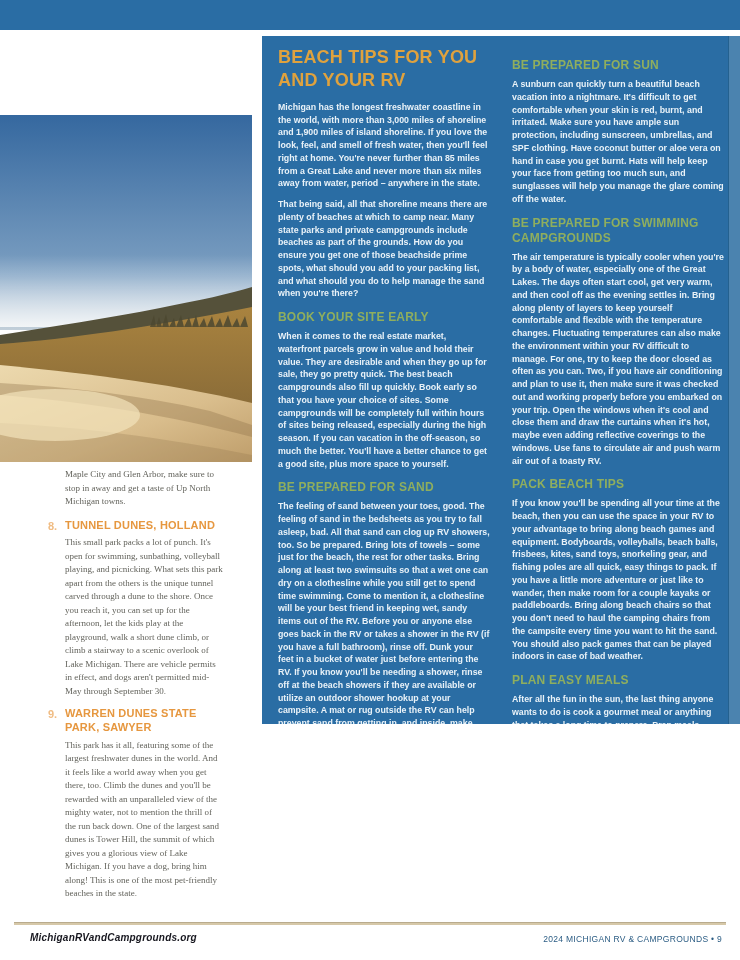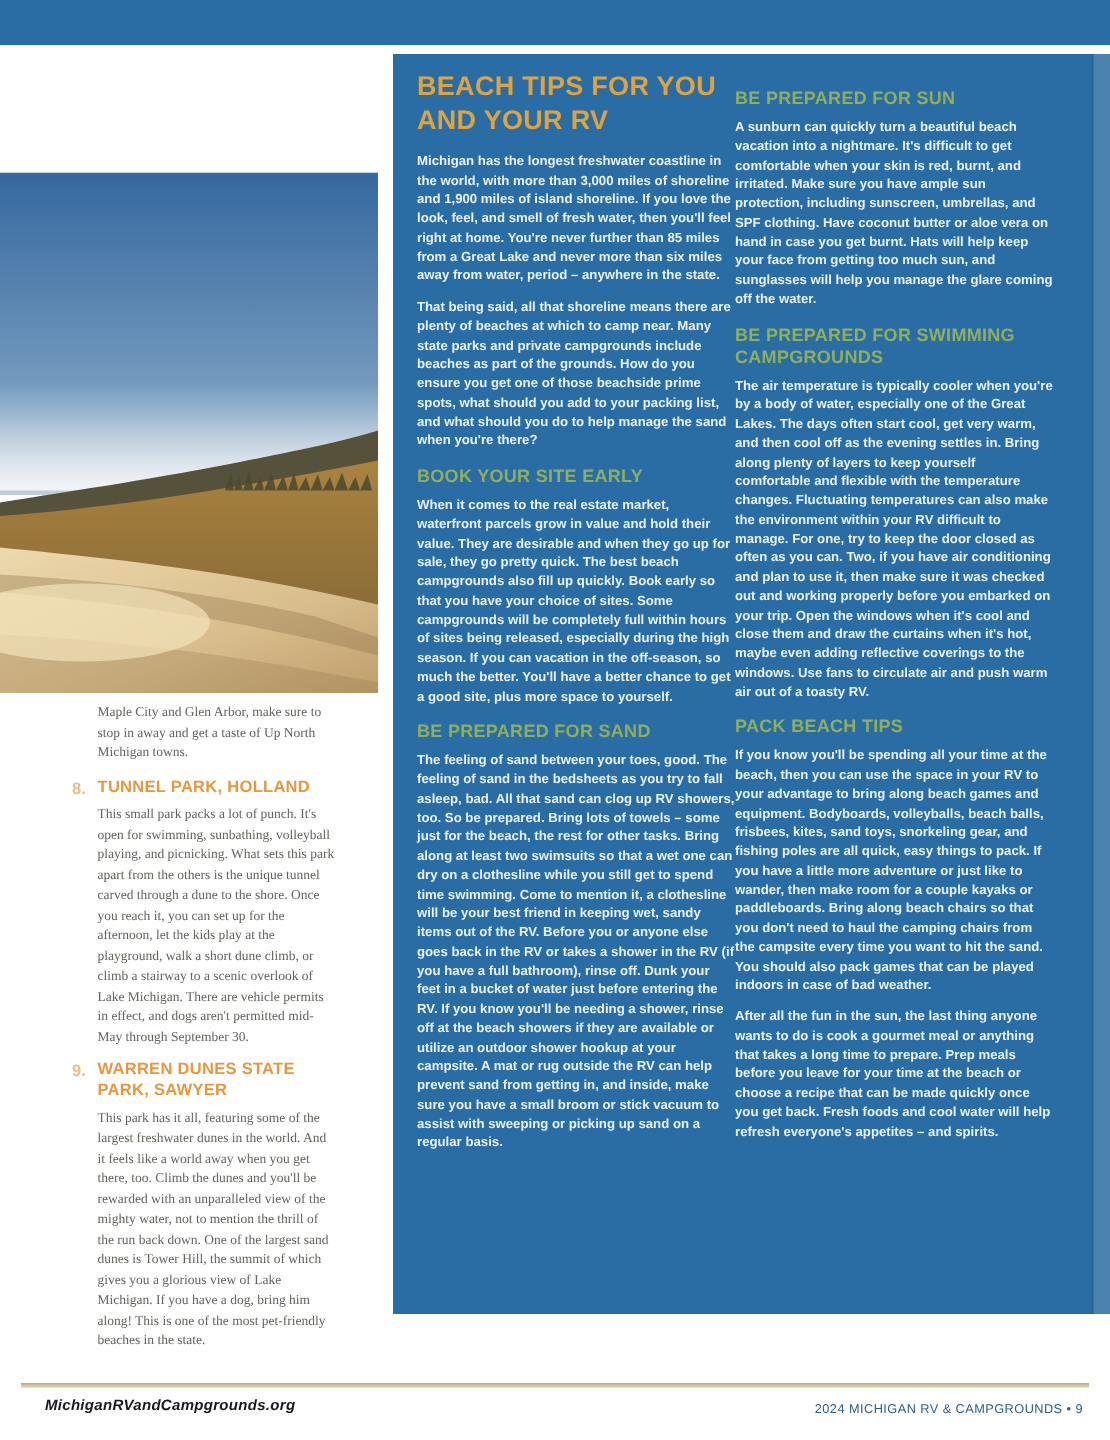--- a/index.html
+++ b/index.html
@@ -29,23 +29,23 @@
   .park-title {
     color:#e6973f; font-weight:bold; font-size:11px; line-height:1.25;
     letter-spacing:.2px; margin-bottom:4px;
   }
   .park-body {
     font-family:"Liberation Serif", serif; font-size:9px; line-height:1.5; color:#63635c;
   }
 
   
   .panel {
-    position:absolute; left:262px; top:36px; width:478px; height:840px;
+    position:absolute; left:262px; top:36px; width:478px; height:688px;
     background:#2a6da4; overflow:hidden;
-    display:flex; padding:10px 16px 10px 16px;
+    display:flex; gap:22px; padding:10px 16px 10px 16px;
   }
   .panel::after {
     content:""; position:absolute; right:0; top:0; width:11px; height:100%;
     background:#4b83af; border-left:1px solid #24618f;
   }
   .col { width:212px; flex:0 0 212px; }
   .panel-title {
     color:#dfa23e; font-weight:bold; font-size:18px; line-height:1.3;
     letter-spacing:.2px; margin-bottom:8px;
   }
@@ -113,21 +113,21 @@
       <ellipse cx="55" cy="300" rx="85" ry="26" fill="#f2e2ba" opacity="0.7"></ellipse>
     </svg>
   </div>
 
   <div class="left-text">
     <p class="left-intro">Maple City and Glen Arbor, make sure to stop in away and get a taste of Up North Michigan towns.</p>
 
     <div class="park-item">
       <div class="park-number">8.</div>
       <div class="park-content">
-        <div class="park-title">TUNNEL PARK, HOLLAND</div>
+        <div class="park-title">TUNNEL DUNES, HOLLAND</div>
         <div class="park-body">This small park packs a lot of punch. It's open for swimming, sunbathing, volleyball playing, and picnicking. What sets this park apart from the others is the unique tunnel carved through a dune to the shore. Once you reach it, you can set up for the afternoon, let the kids play at the playground, walk a short dune climb, or climb a stairway to a scenic overlook of Lake Michigan. There are vehicle permits in effect, and dogs aren't permitted mid-May through September 30.</div>
       </div>
     </div>
 
     <div class="park-item">
       <div class="park-number">9.</div>
       <div class="park-content">
         <div class="park-title">WARREN DUNES STATE PARK, SAWYER</div>
         <div class="park-body">This park has it all, featuring some of the largest freshwater dunes in the world. And it feels like a world away when you get there, too. Climb the dunes and you'll be rewarded with an unparalleled view of the mighty water, not to mention the thrill of the run back down. One of the largest sand dunes is Tower Hill, the summit of which gives you a glorious view of Lake Michigan. If you have a dog, bring him along! This is one of the most pet-friendly beaches in the state.</div>
       </div>
@@ -151,20 +151,21 @@
     <div class="col">
       <div class="sec-heading">BE PREPARED FOR SUN</div>
       <p class="body">A sunburn can quickly turn a beautiful beach vacation into a nightmare. It's difficult to get comfortable when your skin is red, burnt, and irritated. Make sure you have ample sun protection, including sunscreen, umbrellas, and SPF clothing. Have coconut butter or aloe vera on hand in case you get burnt. Hats will help keep your face from getting too much sun, and sunglasses will help you manage the glare coming off the water.</p>
 
       <div class="sec-heading">BE PREPARED FOR SWIMMING CAMPGROUNDS</div>
       <p class="body">The air temperature is typically cooler when you're by a body of water, especially one of the Great Lakes. The days often start cool, get very warm, and then cool off as the evening settles in. Bring along plenty of layers to keep yourself comfortable and flexible with the temperature changes. Fluctuating temperatures can also make the environment within your RV difficult to manage. For one, try to keep the door closed as often as you can. Two, if you have air conditioning and plan to use it, then make sure it was checked out and working properly before you embarked on your trip. Open the windows when it's cool and close them and draw the curtains when it's hot, maybe even adding reflective coverings to the windows. Use fans to circulate air and push warm air out of a toasty RV.</p>
 
       <div class="sec-heading">PACK BEACH TIPS</div>
       <p class="body">If you know you'll be spending all your time at the beach, then you can use the space in your RV to your advantage to bring along beach games and equipment. Bodyboards, volleyballs, beach balls, frisbees, kites, sand toys, snorkeling gear, and fishing poles are all quick, easy things to pack. If you have a little more adventure or just like to wander, then make room for a couple kayaks or paddleboards. Bring along beach chairs so that you don't need to haul the camping chairs from the campsite every time you want to hit the sand. You should also pack games that can be played indoors in case of bad weather.</p>
 
+      <div class="sec-heading">PLAN EASY MEALS</div>
       <p class="body">After all the fun in the sun, the last thing anyone wants to do is cook a gourmet meal or anything that takes a long time to prepare. Prep meals before you leave for your time at the beach or choose a recipe that can be made quickly once you get back. Fresh foods and cool water will help refresh everyone's appetites – and spirits.</p>
     </div>
 
   </div>
 
   <div class="footer-rule"></div>
   <div class="footer-left">MichiganRVandCampgrounds.org</div>
   <div class="footer-right">2024 MICHIGAN RV &amp; CAMPGROUNDS • 9</div>
 
 </div>

